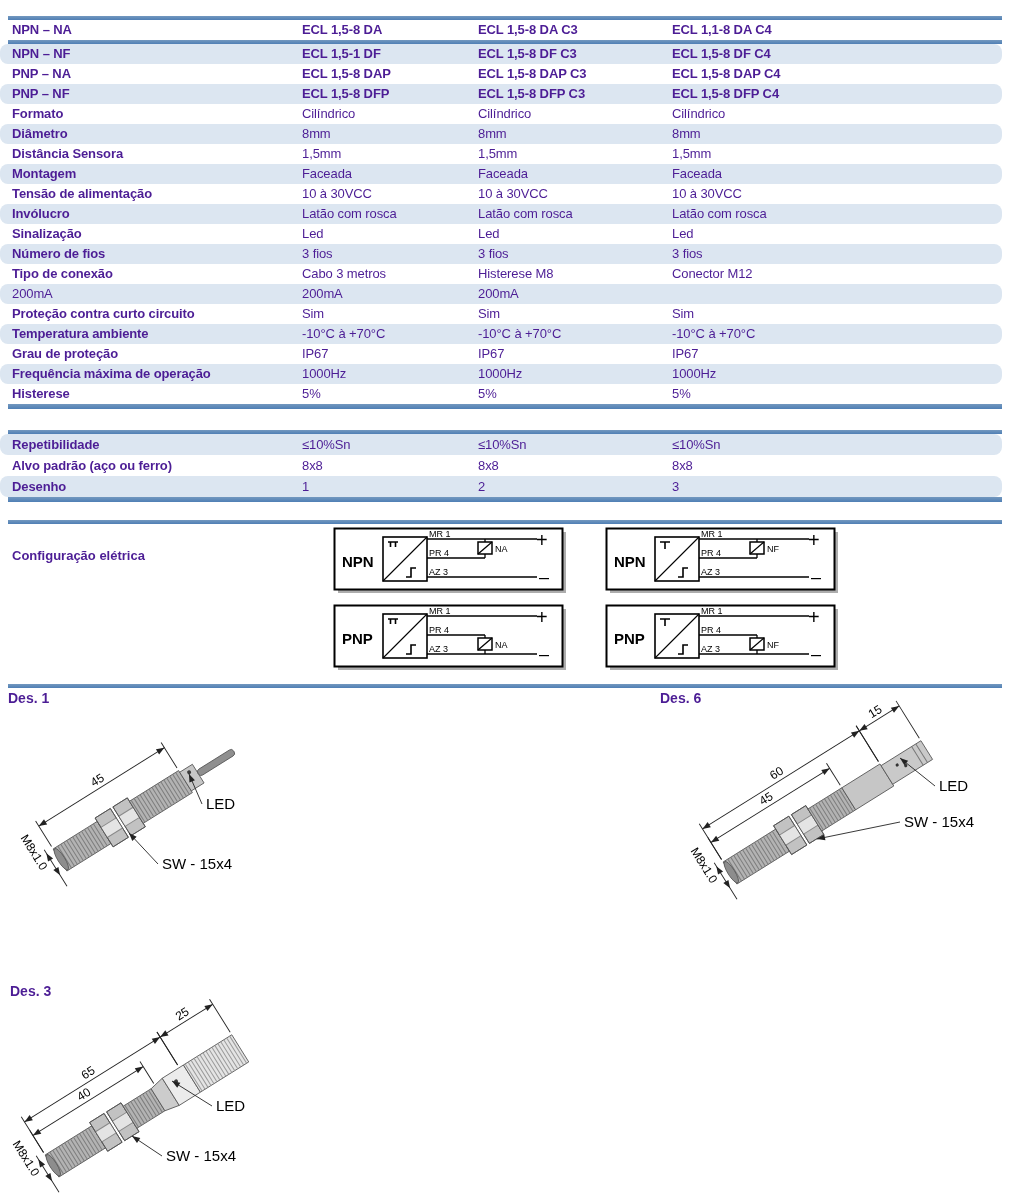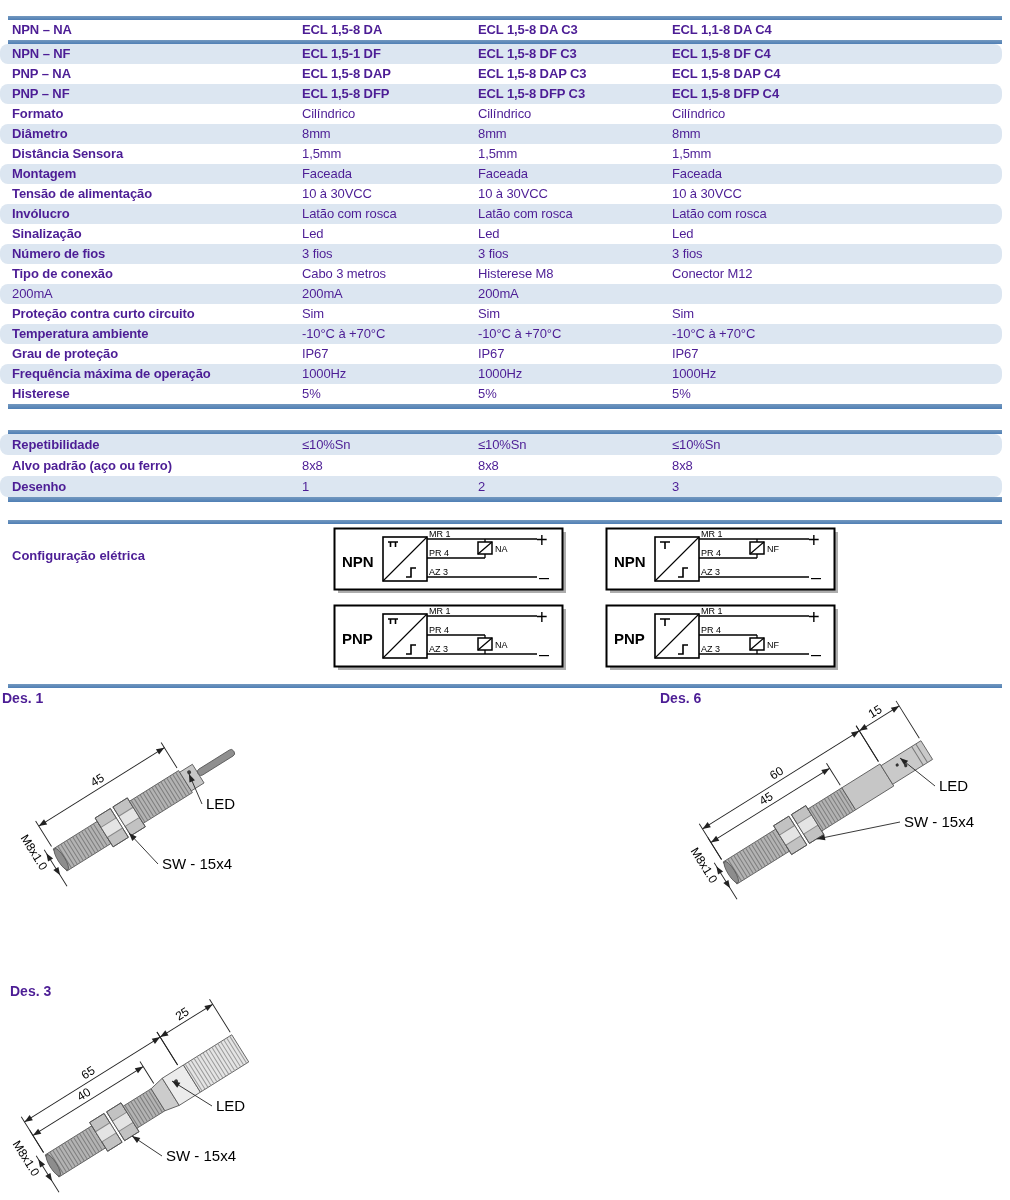--- a/index.html
+++ b/index.html
@@ -253,21 +253,21 @@
       <text x="96" y="48" font-size="9">AZ 3</text>
       <line x1="152" y1="31" x2="152" y2="50" stroke="#000" stroke-width="1.3"></line>
       <rect x="145" y="34" width="14" height="12" fill="#fff" stroke="#000" stroke-width="1.5"></rect>
       <line x1="145" y1="46" x2="159" y2="34" stroke="#000" stroke-width="1.3"></line>
       <text x="162" y="44" font-size="9">NF</text>
       <text x="203" y="20" font-size="20">+</text>
       <text x="206" y="56" font-size="18">–</text>
     </svg></div>
   <div class="hr abs" style="top:684px;left:0;width:994px;"></div>
 
-  <div class="abs des-title" style="top:690px;left:2px;">Des. 1</div>
+  <div class="abs des-title" style="top:690px;left:8px;">Des. 1</div>
   <div class="abs des-title" style="top:690px;left:660px;">Des. 6</div>
   <div class="abs des-title" style="top:983px;left:10px;">Des. 3</div>
 
   <div id="draw0" class="abs" style="left:10px;top:712px;"><svg width="300" height="190" viewBox="0 0 300 190">
          <g transform="translate(50,148) rotate(-32)">
           <rect x="0" y="-13" width="52" height="26" fill="#b3b3b3" stroke="#555" stroke-width="0.8"></rect>
           <line x1="2" y1="-13" x2="2" y2="13" stroke="#7d7d7d" stroke-width="1"></line>
           <line x1="5.5" y1="-13" x2="5.5" y2="13" stroke="#7d7d7d" stroke-width="1"></line>
           <line x1="9" y1="-13" x2="9" y2="13" stroke="#7d7d7d" stroke-width="1"></line>
           <line x1="12.5" y1="-13" x2="12.5" y2="13" stroke="#7d7d7d" stroke-width="1"></line>

